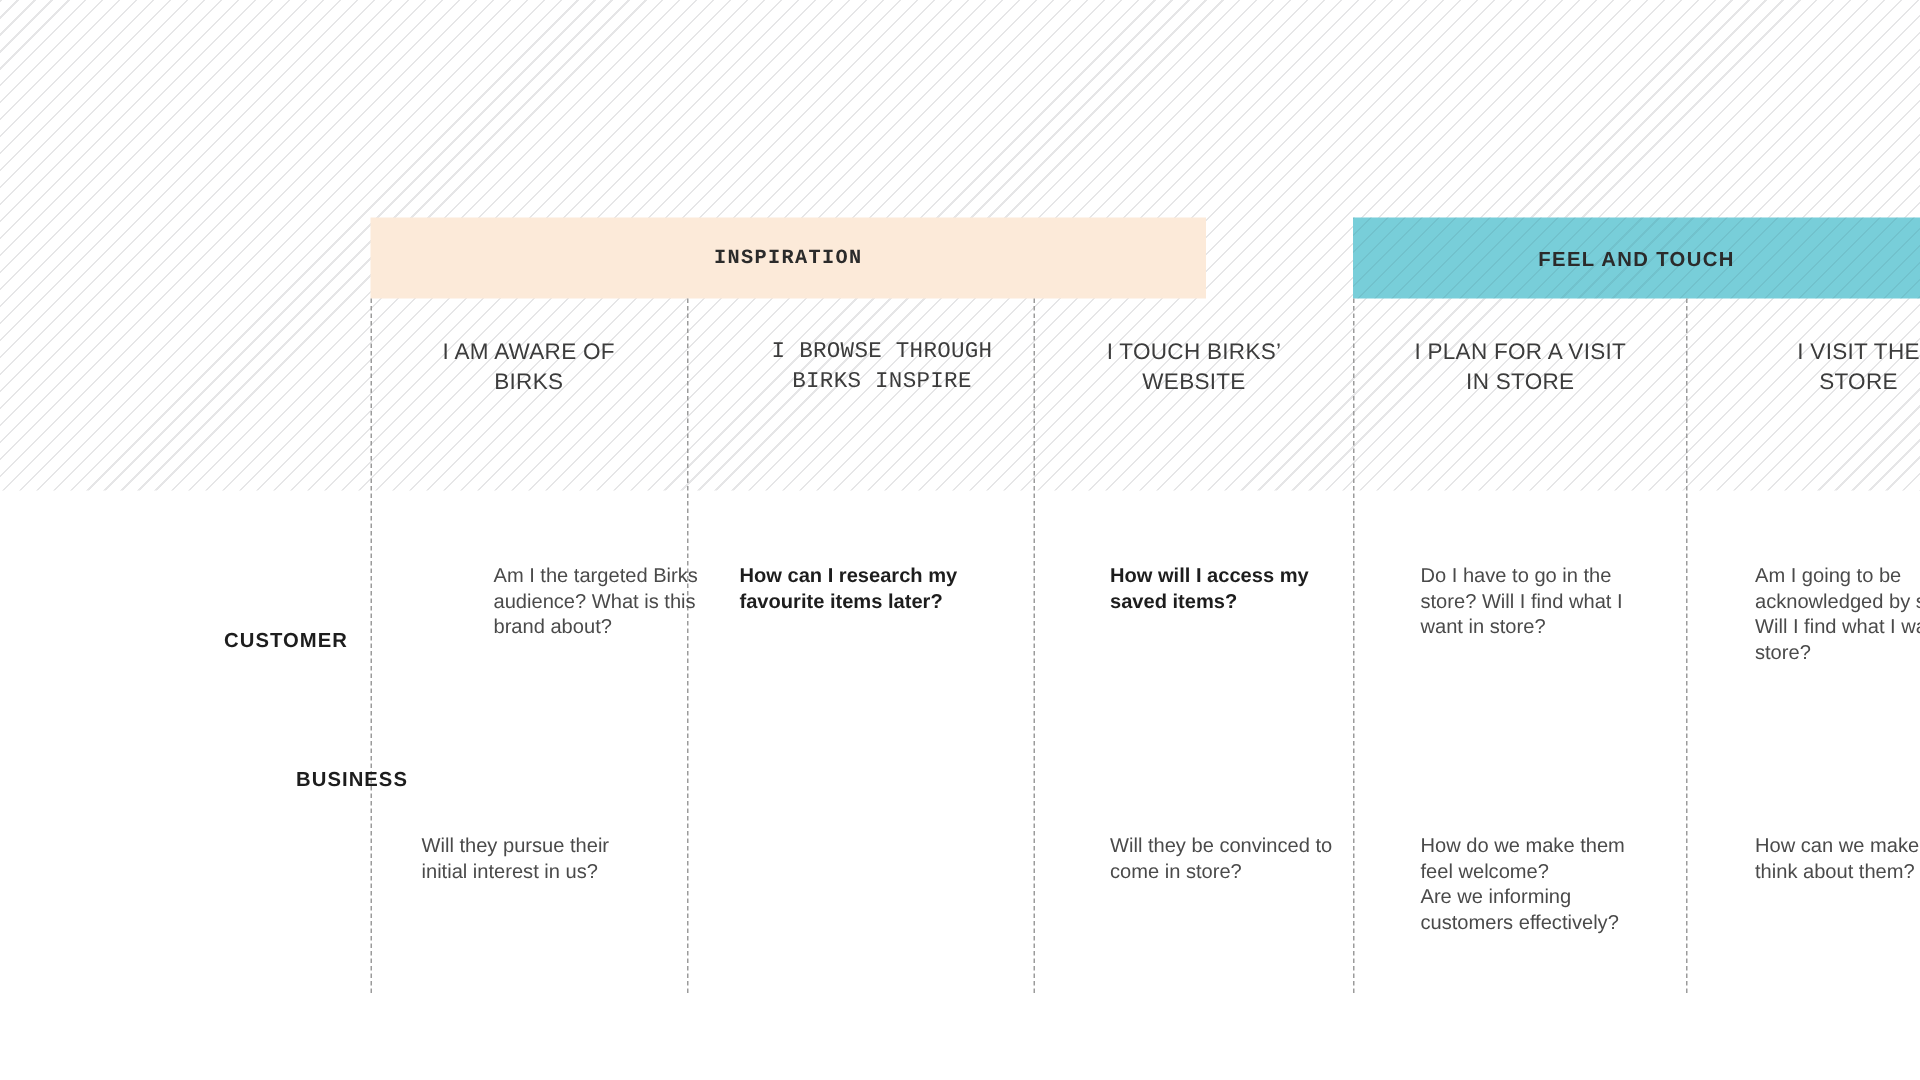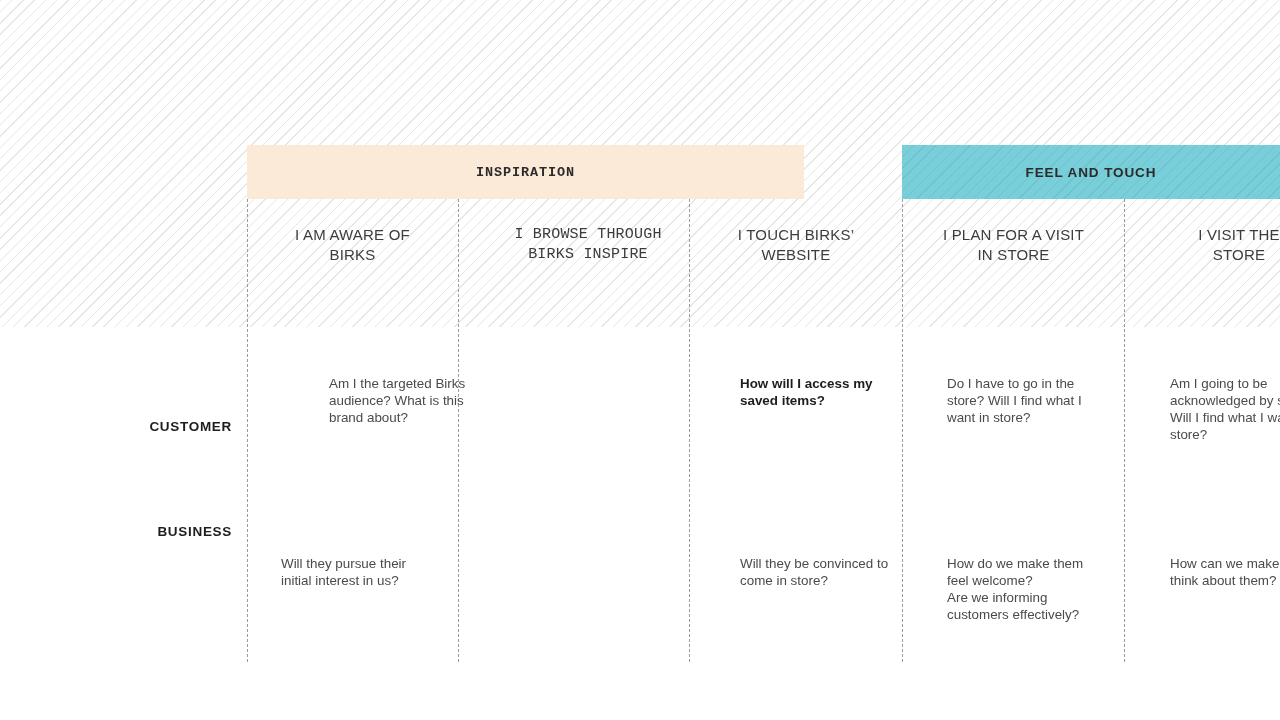--- a/index.html
+++ b/index.html
@@ -129,21 +129,21 @@
     position: absolute;
     left: 0;
     width: 232px;
     text-align: right;
     font-size: 13.5px;
     font-weight: bold;
     letter-spacing: 0.7px;
     color: #1d1d1d;
   }
   .row-label-customer { top: 375px; margin-top: 44px; }
-  .row-label-business { top: 524px; }
+  .row-label-business { top: 512px; padding-left: 40px; }
 
   
   .content-cell {
     position: absolute;
     font-size: 13.4px;
     line-height: 17px;
     color: #4a4a4a;
     box-sizing: border-box;
   }
   .content-cell.emph {
@@ -188,20 +188,21 @@
   <div class="divider" style="left:247px;"></div>
   <div class="divider" style="left:458px;"></div>
   <div class="divider" style="left:689px;"></div>
   <div class="divider" style="left:902px;"></div>
   <div class="divider" style="left:1124px;"></div>
 
   <div class="row-label row-label-customer">CUSTOMER</div>
   <div class="row-label row-label-business">BUSINESS</div>
 
   <div class="content-cell row-customer" style="left:281px;width:160px;margin-left:48px;">Am I the targeted Birks audience? What is this brand about?</div>
+  <div class="content-cell row-customer emph" style="left:493px;width:168px;">How can I research my favourite items later?</div>
   <div class="content-cell row-customer emph" style="left:740px;width:140px;">How will I access my saved items?</div>
   <div class="content-cell row-customer" style="left:947px;width:152px;">Do I have to go in the store? Will I find what I want in store?</div>
   <div class="content-cell row-customer" style="left:1170px;width:152px;">Am I going to be acknowledged by staff? Will I find what I want in store?</div>
 
   <div class="content-cell row-business" style="left:281px;width:152px;">Will they pursue their initial interest in us?</div>
   <div class="content-cell row-business" style="left:740px;width:158px;">Will they be convinced to come in store?</div>
   <div class="content-cell row-business" style="left:947px;width:155px;white-space:pre-line;">How do we make them feel welcome?
 Are we informing customers effectively?</div>
   <div class="content-cell row-business" style="left:1170px;width:152px;">How can we make them think about them?</div>
 

